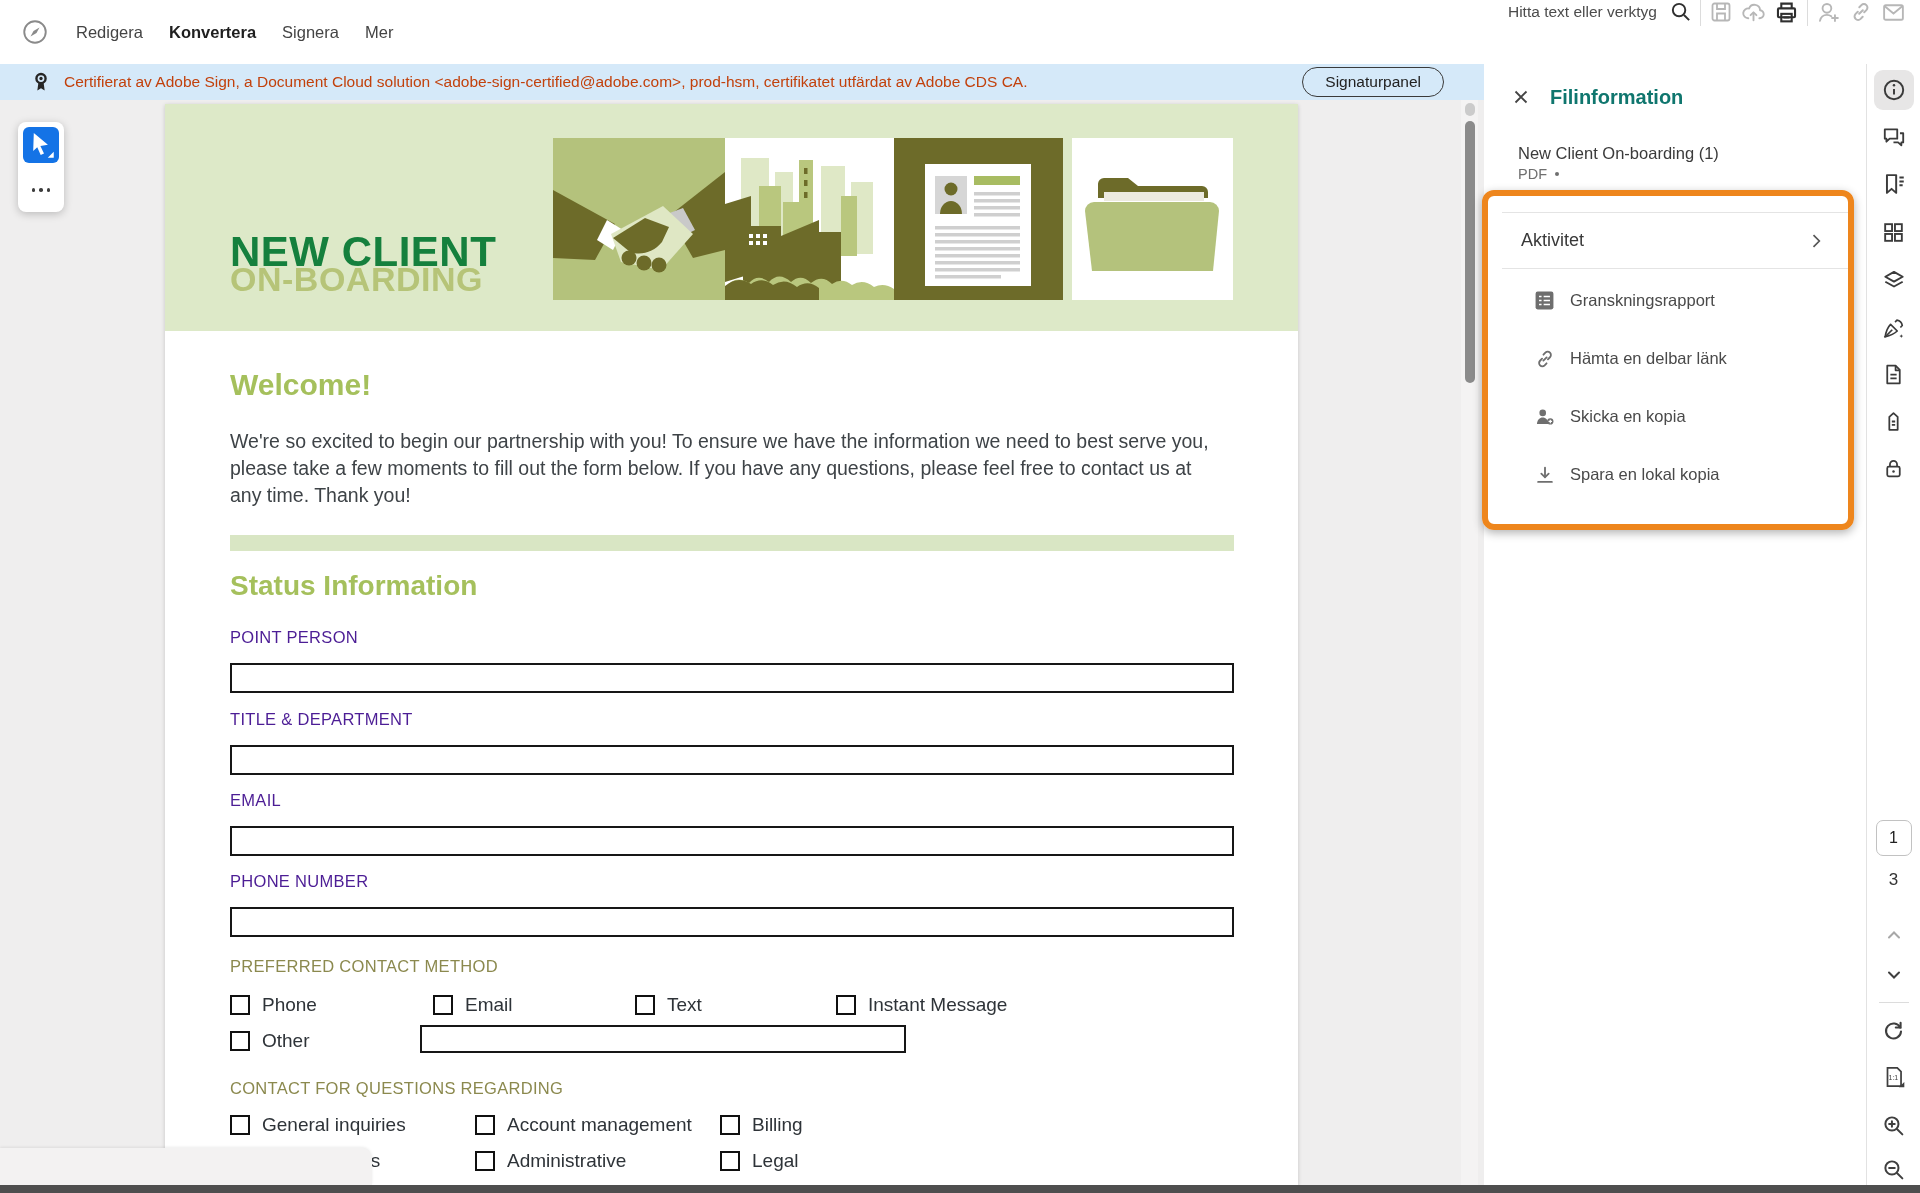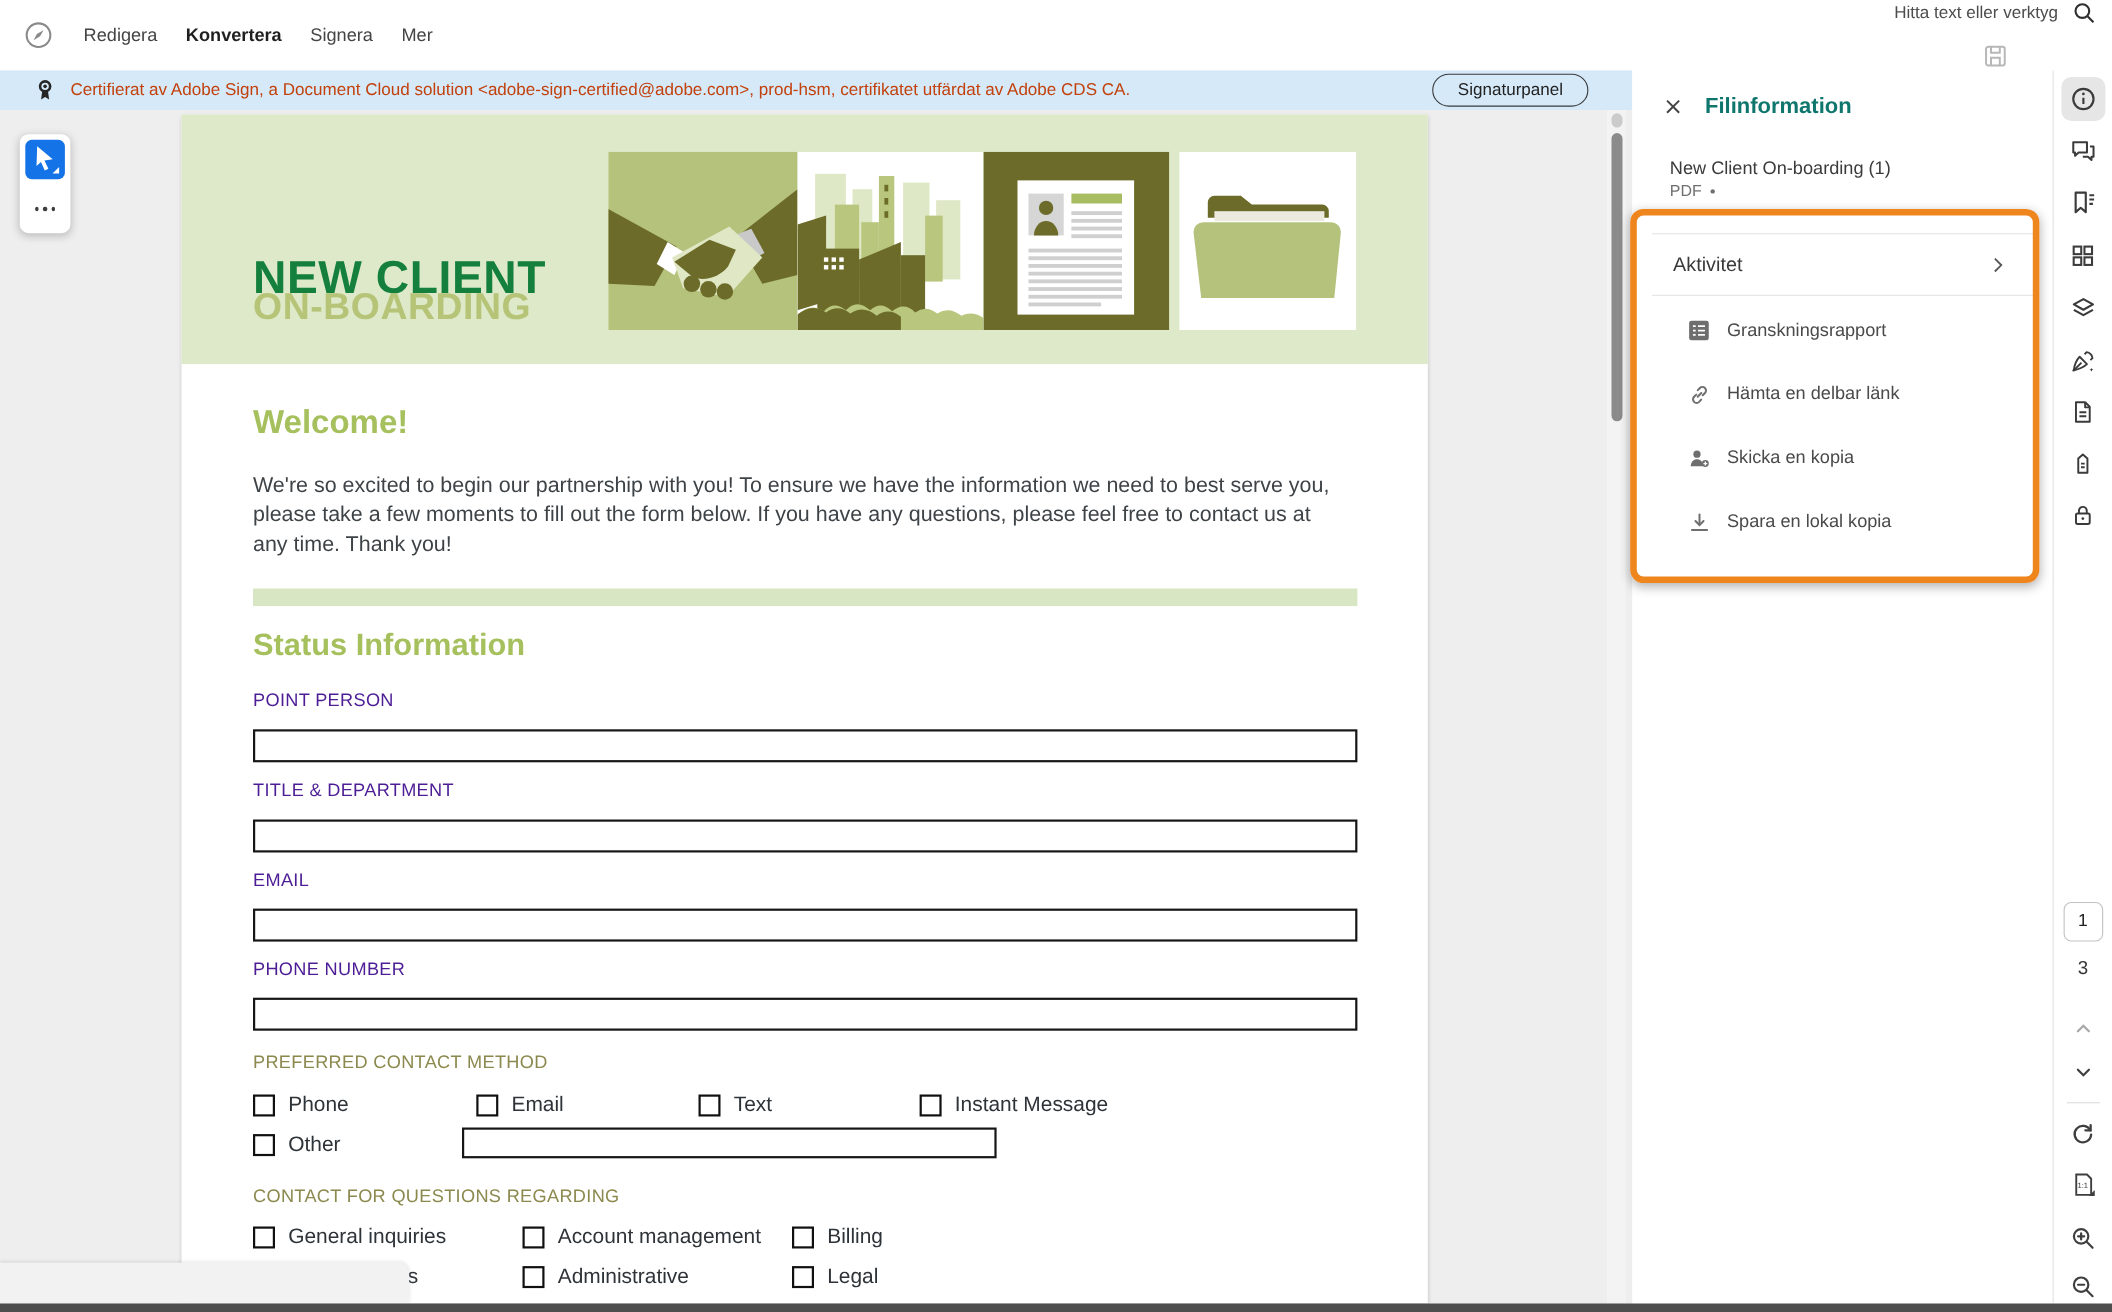--- a/index.html
+++ b/index.html
@@ -7,21 +7,21 @@
     font-family:"Liberation Sans","DejaVu Sans",sans-serif; }
   .abs { position:absolute; }
   #screen { position:relative; width:1920px; height:1193px; background:#fff; }
   svg { display:block; }
 
   
   #topbar { left:0; top:0; width:1920px; height:64px; background:#fff; display:flex; align-items:center; }
   #topbar-left { display:flex; align-items:center; padding-left:20px; gap:26px; }
   .menu-item { font-size:16.5px; color:#444; cursor:default; }
   .menu-item.active { font-weight:700; color:#1f1f1f; }
-  #topbar-right { position:absolute; right:14px; top:0; height:64px; display:flex; align-items:center; gap:8px;flex-direction:column; }
+  #topbar-right { position:absolute; right:14px; top:0; height:64px; display:flex; align-items:flex-start; gap:8px; }
   #search-cluster { display:flex; align-items:center; gap:12px; }
   #search-label { font-size:15.5px; color:#4c4c4c; }
   .tb-icon { color:#2f2f2f; }
   .tb-icon.disabled { color:#b7b7b7; }
   .tb-divider { width:1px; height:26px; background:#dcdcdc; }
 
   
   #cert-banner { left:0; top:64px; width:1484px; height:36px; background:#d5e9f9; display:flex; align-items:center; }
   #cert-text { position:absolute; left:64px; font-size:15.5px; color:#c2410c; }
   #cert-icon { position:absolute; left:30px; top:7px; color:#262626; }

